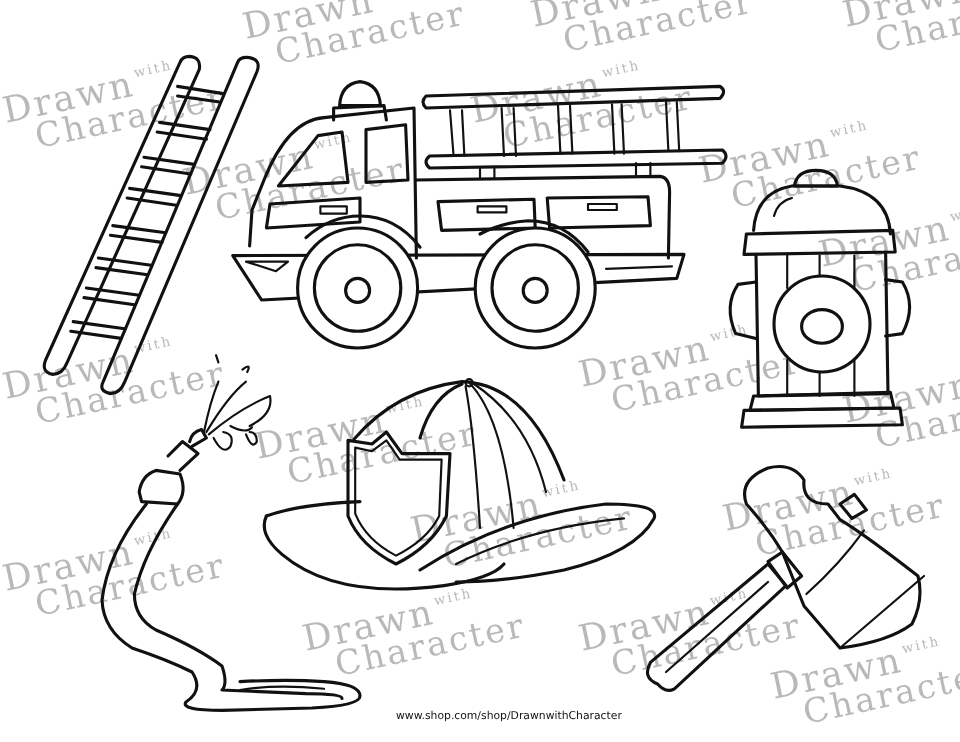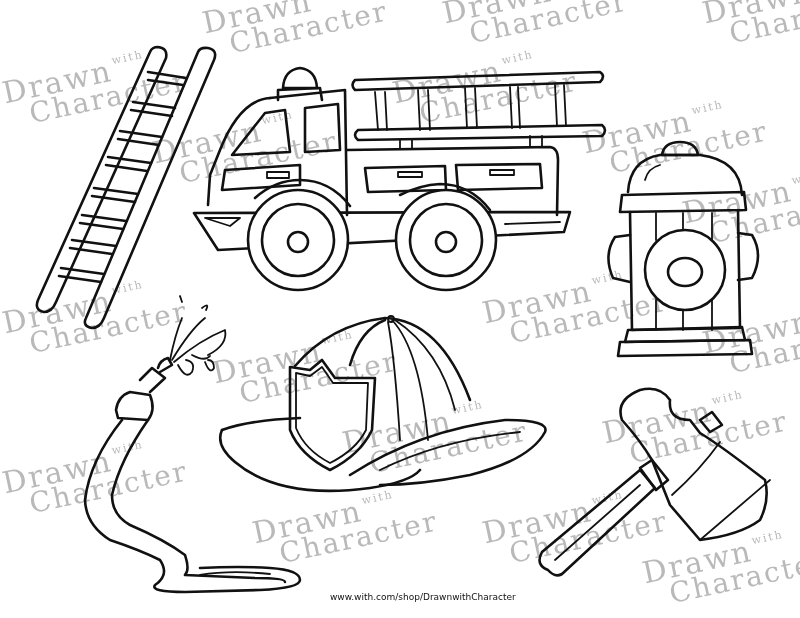--- a/index.html
+++ b/index.html
@@ -221,14 +221,14 @@
       <path class="ink" d="M548 570 Q535 565 542 552 L640 470 L655 488 L562 574 Q555 578 548 570 Z"></path>
       <path class="ink-thin" d="M555 560 L640 485"></path>
       <path class="ink" d="M640 468 L652 460 L668 480 L656 490 Z"></path>
       <path class="ink" d="M652 460 Q640 440 622 420 Q615 400 640 390 Q660 385 670 400 Q668 420 690 420 L700 433 Q720 445 765 480 Q770 500 760 520 Q740 535 700 540 L670 505 Z"></path>
       <path class="ink-thin" d="M700 540 L770 480"></path>
       <path class="ink" d="M700 420 L712 412 L722 425 L710 432 Z"></path>
       <path class="ink-thin" d="M672 495 Q700 470 720 442"></path>
     </g>
   </svg>
 
-  <div class="footer">www.with.com/shop/DrawnwithCharacter</div>
+  <div class="footer">www.shop.com/shop/DrawnwithCharacter</div>
 </div>
 
 </body></html>

